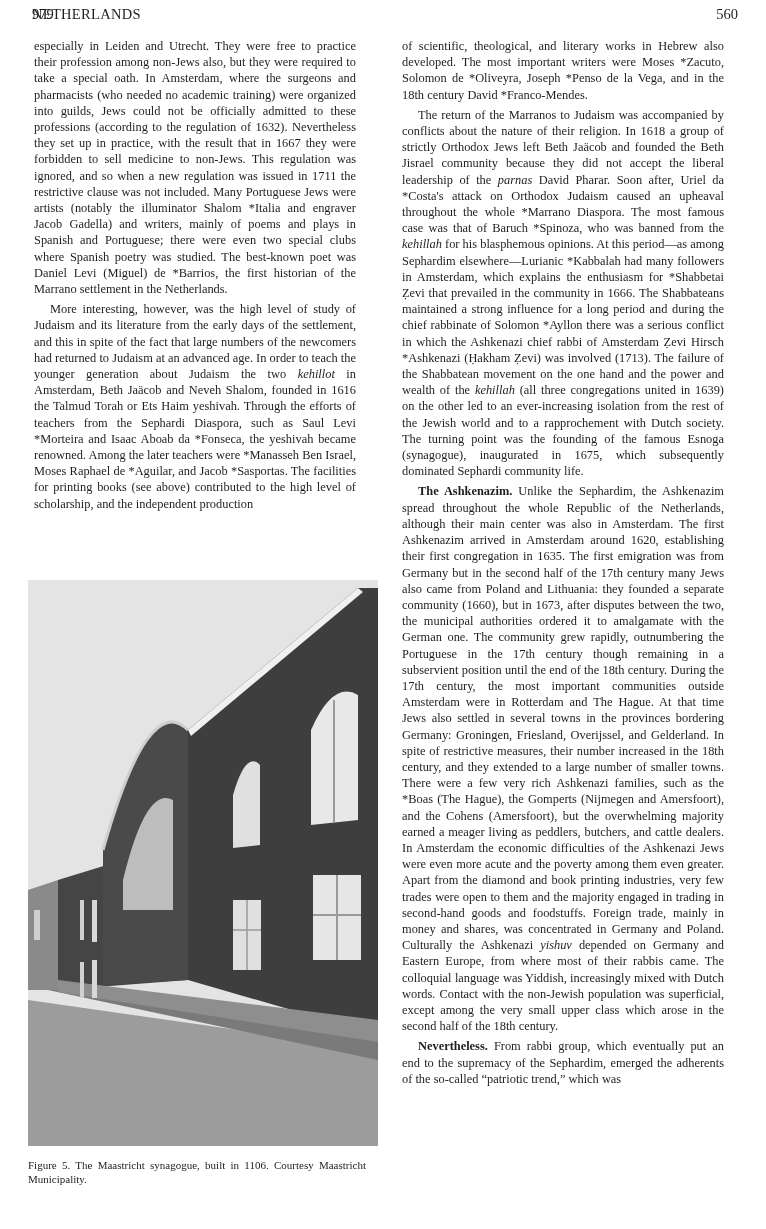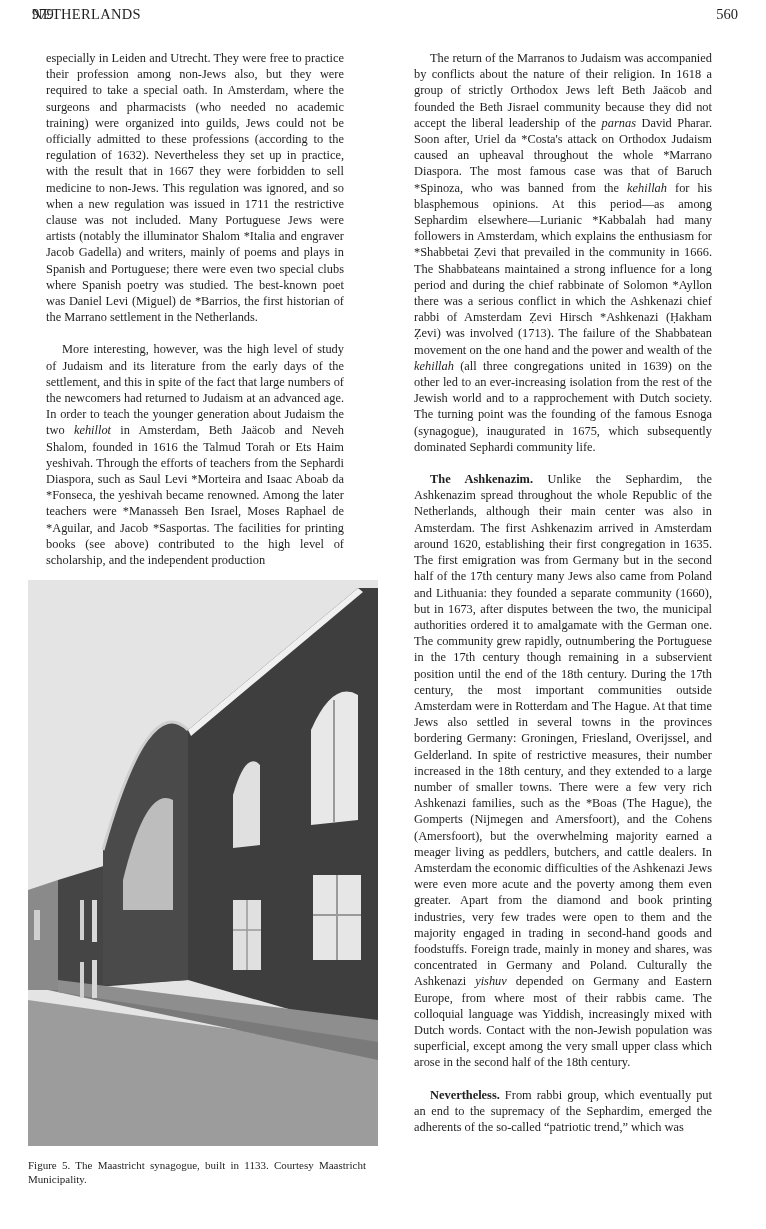--- a/index.html
+++ b/index.html
@@ -15,21 +15,21 @@
   .running-head .pn-left { position: absolute; left: 0; top: 0; }
   .running-head .title { position: absolute; left: 0; right: 0; text-align: left; letter-spacing: 0.3px; }
   .running-head .pn-right { position: absolute; right: 0; top: 0; }
 
   .col {
     position: absolute; top: 34px; font-size: 12.4px; line-height: 16.2px;
     text-align: justify; hyphens: none;
   }
   .col-left { left: 30px; width: 330px; }
   .col-right { left: 398px; width: 330px; }
-  .col p { margin: 16px; text-indent: 0; }
+  .col p { margin: 4px; text-indent: 0; }
   .col p.indent { text-indent: 16px; }
   .col p .b { font-weight: bold; }
   .col p .i { font-style: italic; }
 
   .figure {
     position: absolute; left: 28px; top: 580px; width: 350px; height: 566px;
     background: #d9d9d9; overflow: hidden;
   }
   .figure svg { display: block; width: 100%; height: 100%; }
   .caption {
@@ -86,19 +86,20 @@
     <rect x="52" y="382" width="4" height="36" fill="#d0d0d0"></rect>
 
     <line x1="309" y1="295" x2="309" y2="380" stroke="#9a9a9a" stroke-width="2"></line>
     <line x1="285" y1="335" x2="333" y2="335" stroke="#9a9a9a" stroke-width="2"></line>
     <line x1="219" y1="320" x2="219" y2="390" stroke="#9a9a9a" stroke-width="1.5"></line>
     <line x1="205" y1="350" x2="233" y2="350" stroke="#9a9a9a" stroke-width="1.5"></line>
     <line x1="306" y1="120" x2="306" y2="242" stroke="#9a9a9a" stroke-width="2"></line>
   </svg>
 </div>
 
-<div class="caption">Figure 5. The Maastricht synagogue, built in 1133. Courtesy Maastricht Municipality.</div>
+<div class="caption">Figure 5. The Maastricht synagogue, built in 1106. Courtesy Maastricht Municipality.</div>
 
 <div class="col col-right">
+  <p>of scientific, theological, and literary works in Hebrew also developed. The most important writers were Moses *Zacuto, Solomon de *Oliveyra, Joseph *Penso de la Vega, and in the 18th century David *Franco-Mendes.</p>
   <p class="indent"><span>The return of the Marranos to Judaism was accompanied by conflicts about the nature of their religion. In 1618 a group of strictly Orthodox Jews left Beth Jaäcob and founded the Beth Jisrael community because they did not accept the liberal leadership of the </span><span class="i">parnas</span><span> David Pharar. Soon after, Uriel da *Costa's attack on Orthodox Judaism caused an upheaval throughout the whole *Marrano Diaspora. The most famous case was that of Baruch *Spinoza, who was banned from the </span><span class="i">kehillah</span><span> for his blasphemous opinions. At this period—as among Sephardim elsewhere—Lurianic *Kabbalah had many followers in Amsterdam, which explains the enthusiasm for *Shabbetai Ẓevi that prevailed in the community in 1666. The Shabbateans maintained a strong influence for a long period and during the chief rabbinate of Solomon *Ayllon there was a serious conflict in which the Ashkenazi chief rabbi of Amsterdam Ẓevi Hirsch *Ashkenazi (Ḥakham Ẓevi) was involved (1713). The failure of the Shabbatean movement on the one hand and the power and wealth of the </span><span class="i">kehillah</span><span> (all three congregations united in 1639) on the other led to an ever-increasing isolation from the rest of the Jewish world and to a rapprochement with Dutch society. The turning point was the founding of the famous Esnoga (synagogue), inaugurated in 1675, which subsequently dominated Sephardi community life.</span></p>
   <p class="indent"><span class="b">The Ashkenazim.</span><span> Unlike the Sephardim, the Ashkenazim spread throughout the whole Republic of the Netherlands, although their main center was also in Amsterdam. The first Ashkenazim arrived in Amsterdam around 1620, establishing their first congregation in 1635. The first emigration was from Germany but in the second half of the 17th century many Jews also came from Poland and Lithuania: they founded a separate community (1660), but in 1673, after disputes between the two, the municipal authorities ordered it to amalgamate with the German one. The community grew rapidly, outnumbering the Portuguese in the 17th century though remaining in a subservient position until the end of the 18th century. During the 17th century, the most important communities outside Amsterdam were in Rotterdam and The Hague. At that time Jews also settled in several towns in the provinces bordering Germany: Groningen, Friesland, Overijssel, and Gelderland. In spite of restrictive measures, their number increased in the 18th century, and they extended to a large number of smaller towns. There were a few very rich Ashkenazi families, such as the *Boas (The Hague), the Gomperts (Nijmegen and Amersfoort), and the Cohens (Amersfoort), but the overwhelming majority earned a meager living as peddlers, butchers, and cattle dealers. In Amsterdam the economic difficulties of the Ashkenazi Jews were even more acute and the poverty among them even greater. Apart from the diamond and book printing industries, very few trades were open to them and the majority engaged in trading in second-hand goods and foodstuffs. Foreign trade, mainly in money and shares, was concentrated in Germany and Poland. Culturally the Ashkenazi </span><span class="i">yishuv</span><span> depended on Germany and Eastern Europe, from where most of their rabbis came. The colloquial language was Yiddish, increasingly mixed with Dutch words. Contact with the non-Jewish population was superficial, except among the very small upper class which arose in the second half of the 18th century.</span></p>
   <p class="indent"><span class="b">Nevertheless.</span><span> From rabbi group, which eventually put an end to the supremacy of the Sephardim, emerged the adherents of the so-called “patriotic trend,” which was</span></p>
 </div>
 
 </body></html>

